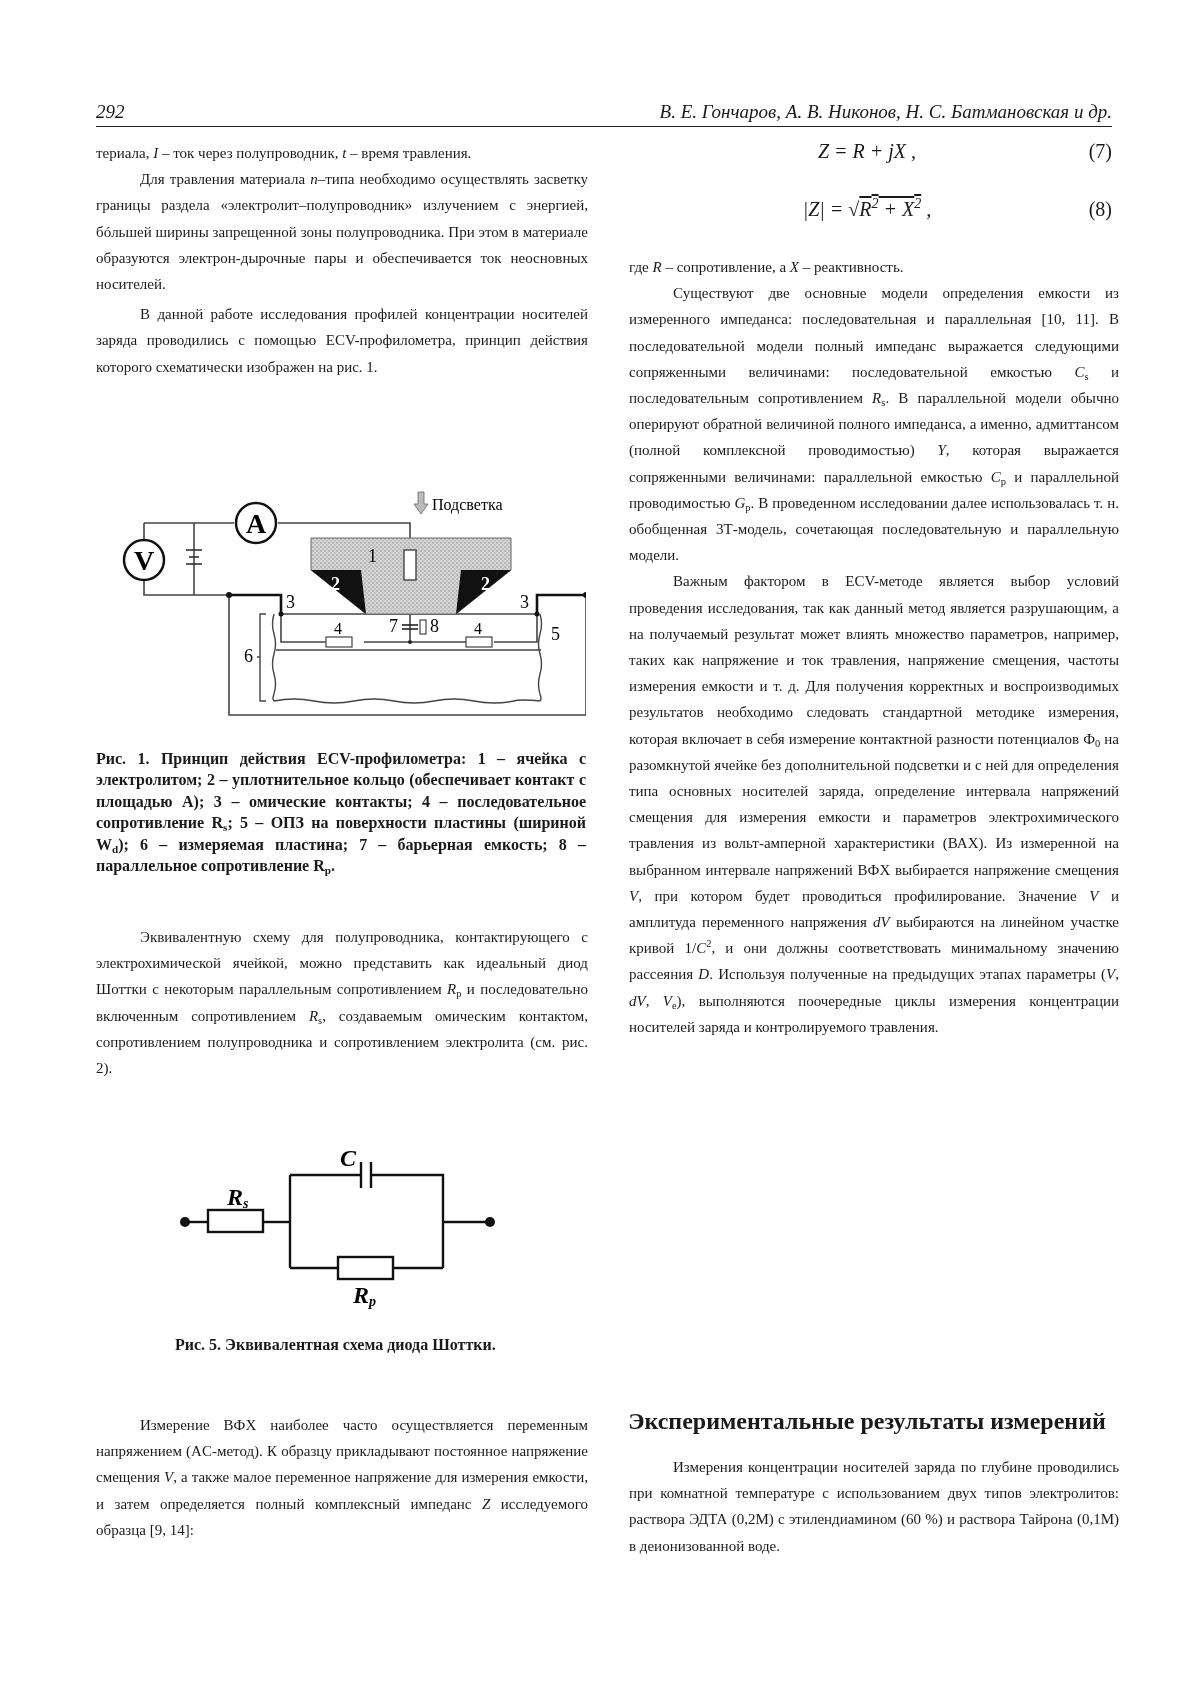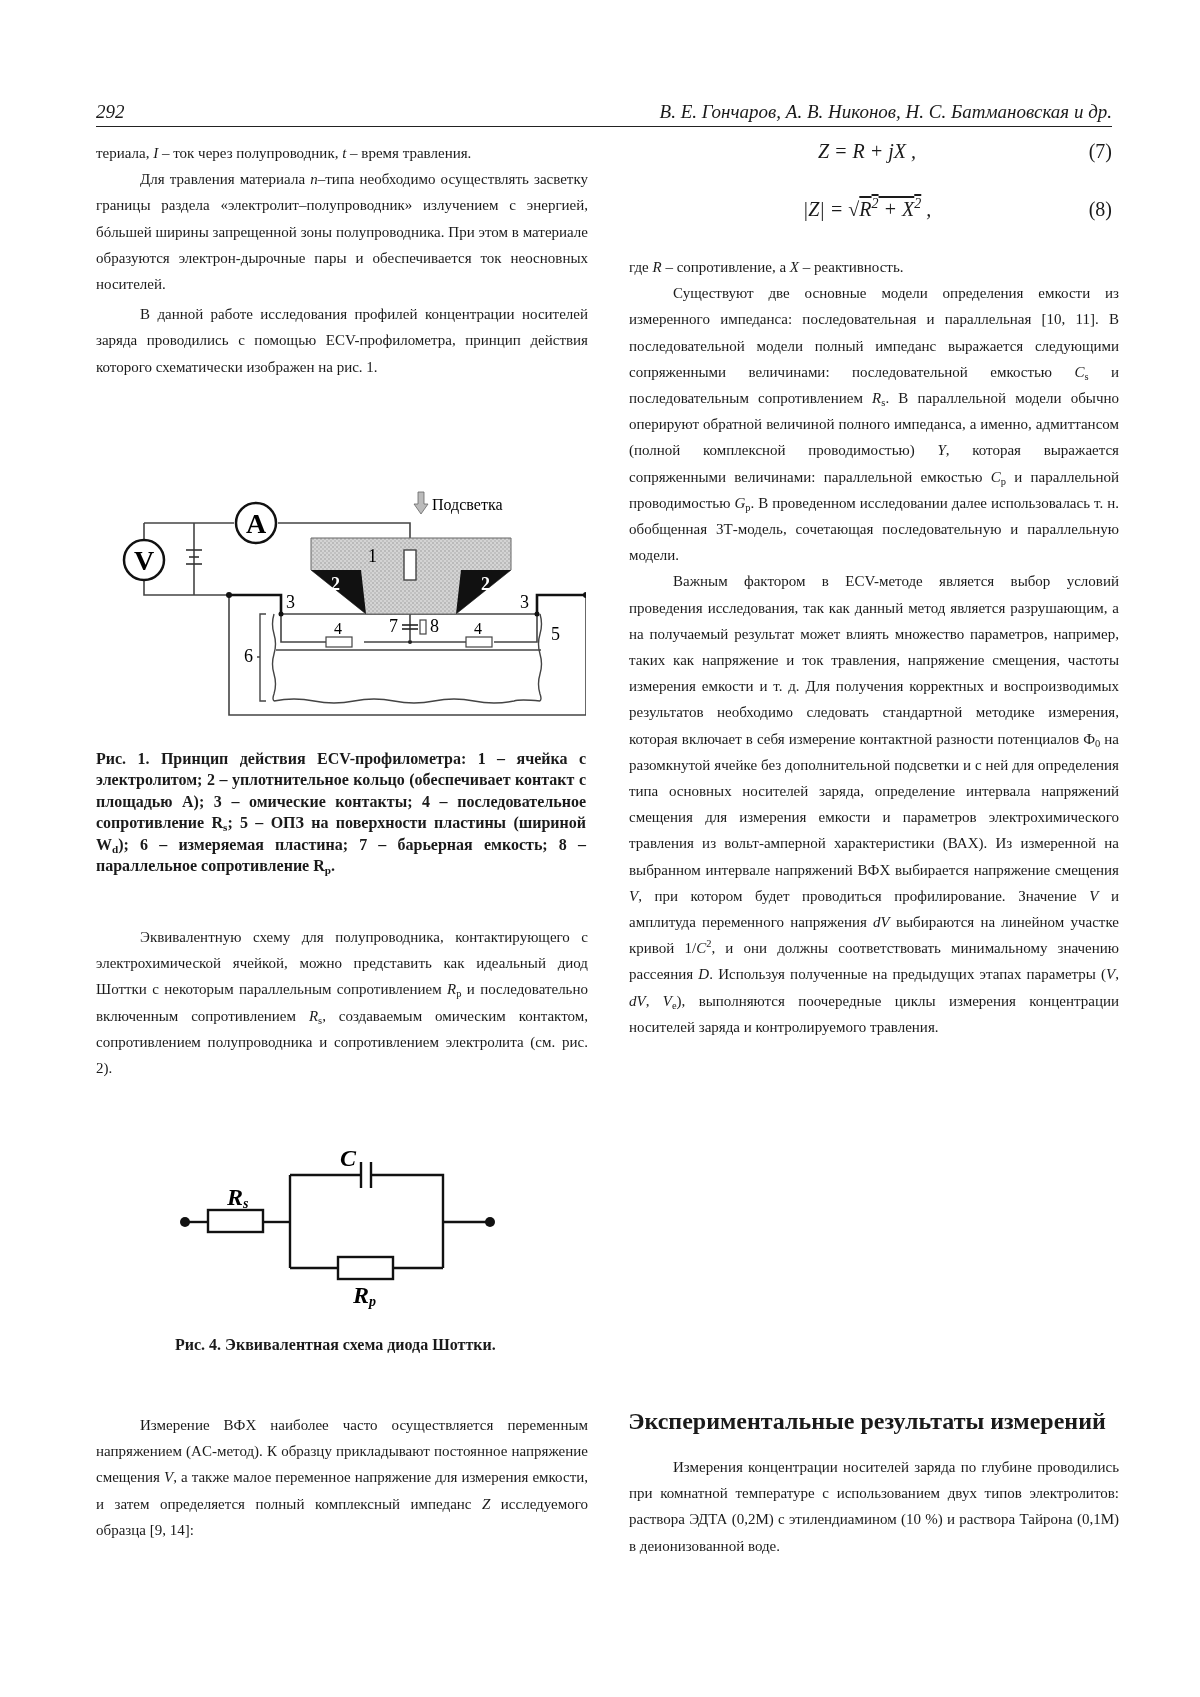--- a/index.html
+++ b/index.html
@@ -156,21 +156,21 @@
     <polyline points="233,118 283,118"></polyline>
     <line x1="283" y1="72" x2="330" y2="72"></line>
   </g>
   <circle cx="25" cy="72" r="5" fill="#111"></circle>
   <circle cx="330" cy="72" r="5" fill="#111"></circle>
   <text x="180" y="16" font-size="24" font-weight="bold" font-style="italic">C</text>
   <text x="67" y="55" font-size="24" font-weight="bold" font-style="italic"><tspan>R</tspan><tspan font-size="14" dy="3">s</tspan></text>
   <text x="193" y="153" font-size="24" font-weight="bold" font-style="italic"><tspan>R</tspan><tspan font-size="14" dy="3">p</tspan></text>
 </svg>
 
-<div class="cap" style="left:175px;top:1334px;width:330px;">Рис. 4. Эквивалентная схема диода Шоттки.</div>
+<div class="cap" style="left:175px;top:1334px;width:330px;">Рис. 5. Эквивалентная схема диода Шоттки.</div>
 
 <div class="col left" style="top:1412px;">
   <p class="ind"><span>Измерение ВФХ наиболее часто осуществляется переменным напряжением (AC-метод). К образцу прикладывают постоянное напряжение смещения </span><i class="v">V</i><span>, а также малое переменное напряжение для измерения емкости, и затем определяется полный комплексный импеданс </span><i class="v">Z</i><span> исследуемого образца [9, 14]:</span></p>
 </div>
 
 <div class="eq" style="top:140px;text-decoration:underline;">
   <span class="f">Z = R + jX ,</span>
   <span class="n">(7)</span>
 </div>
 <div class="eq" style="top:198px;">
@@ -180,14 +180,14 @@
 
 <div class="col right" style="top:254px;">
   <p><span>где </span><i class="v">R</i><span> – сопротивление, а </span><i class="v">X</i><span> – реактивность.</span></p>
   <p class="ind"><span>Существуют две основные модели определения емкости из измеренного импеданса: последовательная и параллельная [10, 11]. В последовательной модели полный импеданс выражается следующими сопряженными величинами: последовательной емкостью </span><i class="v">C</i><sub>s</sub><span> и последовательным сопротивлением </span><i class="v">R</i><sub>s</sub><span>. В параллельной модели обычно оперируют обратной величиной полного импеданса, а именно, адмиттансом (полной комплексной проводимостью) </span><i class="v">Y</i><span>, которая выражается сопряженными величинами: параллельной емкостью </span><i class="v">C</i><sub>p</sub><span> и параллельной проводимостью </span><i class="v">G</i><sub>p</sub><span>. В проведенном исследовании далее использовалась т. н. обобщенная 3Т-модель, сочетающая последовательную и параллельную модели.</span></p>
   <p class="ind"><span>Важным фактором в ECV-методе является выбор условий проведения исследования, так как данный метод является разрушающим, а на получаемый результат может влиять множество параметров, например, таких как напряжение и ток травления, напряжение смещения, частоты измерения емкости и т. д. Для получения корректных и воспроизводимых результатов необходимо следовать стандартной методике измерения, которая включает в себя измерение контактной разности потенциалов Ф</span><sub>0</sub><span> на разомкнутой ячейке без дополнительной подсветки и с ней для определения типа основных носителей заряда, определение интервала напряжений смещения для измерения емкости и параметров электрохимического травления из вольт-амперной характеристики (ВАХ). Из измеренной на выбранном интервале напряжений ВФХ выбирается напряжение смещения </span><i class="v">V</i><span>, при котором будет проводиться профилирование. Значение </span><i class="v">V</i><span> и амплитуда переменного напряжения </span><i class="v">dV</i><span> выбираются на линейном участке кривой 1/</span><i class="v">C</i><sup>2</sup><span>, и они должны соответствовать минимальному значению рассеяния </span><i class="v">D</i><span>. Используя полученные на предыдущих этапах параметры (</span><i class="v">V</i><span>, </span><i class="v">dV</i><span>, </span><i class="v">V</i><sub>e</sub><span>), выполняются поочередные циклы измерения концентрации носителей заряда и контролируемого травления.</span></p>
 </div>
 
 <div class="sec">Экспериментальные результаты измерений</div>
 
 <div class="col right" style="top:1454px;">
-  <p class="ind">Измерения концентрации носителей заряда по глубине проводились при комнатной температуре с использованием двух типов электролитов: раствора ЭДТА (0,2М) с этилендиамином (10 %) и раствора Тайрона (0,1М) в деионизованной воде.</p>
+  <p class="ind">Измерения концентрации носителей заряда по глубине проводились при комнатной температуре с использованием двух типов электролитов: раствора ЭДТА (0,2М) с этилендиамином (60 %) и раствора Тайрона (0,1М) в деионизованной воде.</p>
 </div>
 
 </body></html>

